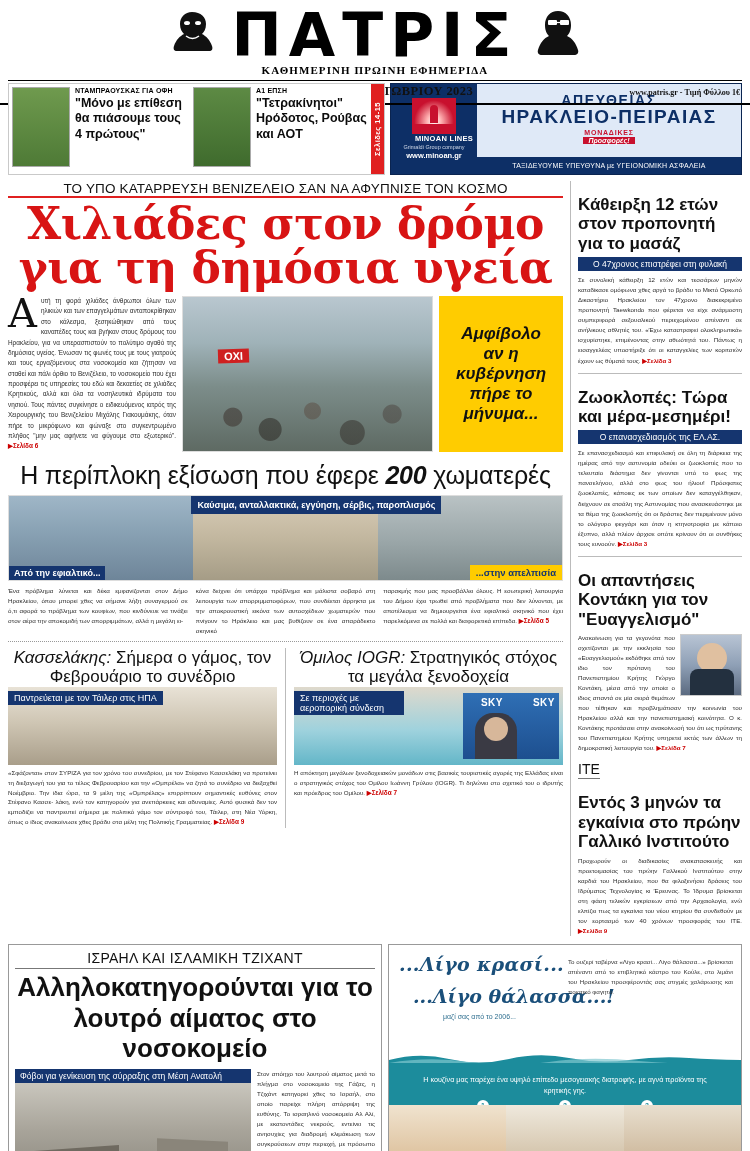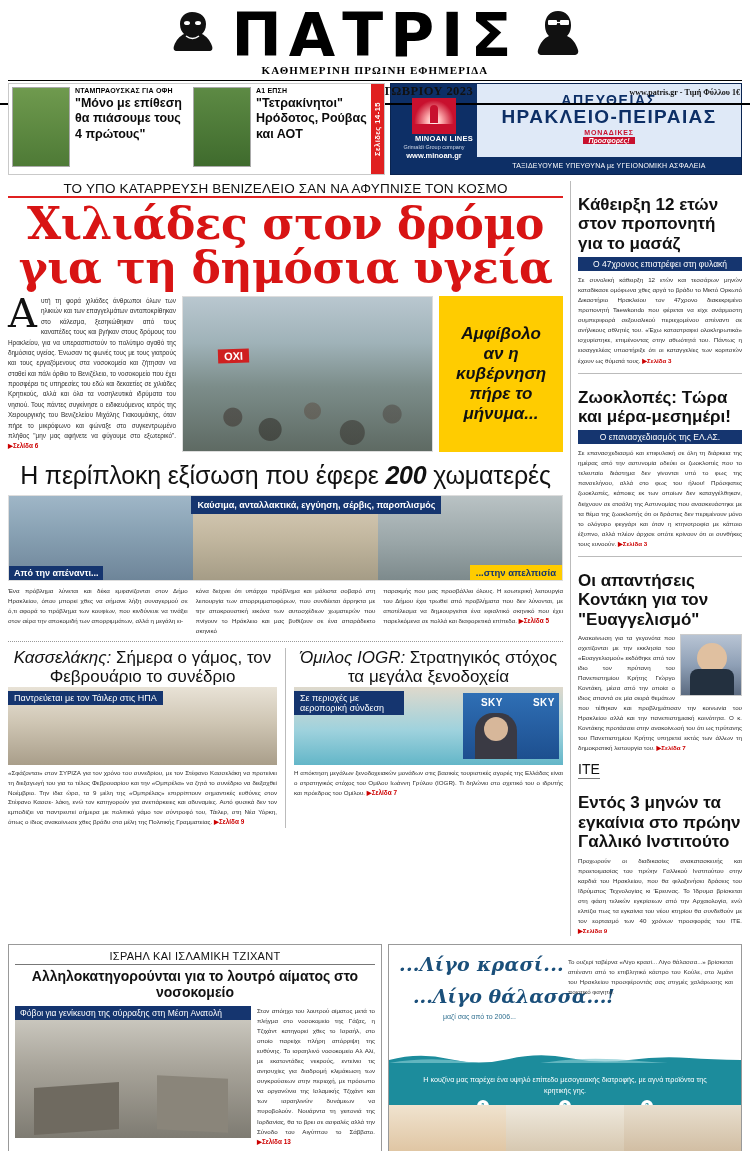--- a/index.html
+++ b/index.html
@@ -175,23 +175,23 @@
   .sb-ref { color: #c00; font-weight: 700; white-space: nowrap; }
   .sb-sep { border-top: 1px solid #bbb; margin: 7px 0 0 0; }
   .sb-label { font-size: 14px; color: #111; border-bottom: 1px solid #777; display: inline-block;
     padding-bottom: 1px; margin-top: 8px; }
   .sb-portrait { float: right; width: 62px; height: 62px; margin: 1px 0 3px 5px; overflow: hidden;
     position: relative; border: 1px solid #ccc; }
 
   
   .bottom-row { display: flex; gap: 6px; padding: 8px 8px 8px 8px; height: 246px; }
   .bl { flex: 0 0 374px; border: 1px solid #999; padding: 5px 6px; display: flex; flex-direction: column; min-width: 0; }
-  .bl-kicker { text-align: center; font-size: 11px; letter-spacing: .3px; color: #111;
+  .bl-kicker { text-align: center; font-size: 14px; letter-spacing: .3px; color: #111;
     border-bottom: 1px solid #777; padding-bottom: 2px; }
-  .bl-head { text-align: center; font-size: 14px; line-height: 1.18; margin-top: 3px; color: #111; }
+  .bl-head { text-align: center; font-size: 26px; line-height: 1.18; margin-top: 3px; color: #111; }
   .bl-cols { display: flex; gap: 6px; margin-top: 5px; flex: 1 1 auto; min-height: 0; }
   .bl-left { flex: 0 0 236px; position: relative; }
   .bl-right { flex: 1 1 auto; font-size: 6.2px; line-height: 1.62; text-align: justify; color: #2b2b2b; }
   .bl-capbar { background: #15356f; color: #fff; font-size: 8.5px; padding: 2px 5px; }
   .bl-photo { position: relative; height: 118px; overflow: hidden; margin-top: 0; }
 
   
   .br { flex: 1 1 auto; border: 1px solid #999; position: relative; overflow: hidden; background: #fff; }
   .br-top { height: 112px; position: relative; background: #fff; padding: 8px 10px; }
   .ad-logo1 { font-family: "DejaVu Serif", serif; font-style: italic; font-weight: 700;
@@ -352,21 +352,21 @@
           <div>
               <div class="ph truck"></div>
             </div>
           <div>
               <div class="ph trash"></div>
             </div>
           <div>
               <div class="ph bin"></div>
             </div>
         </div>
-        <div class="cap-blue">Από την απέναντι...</div>
+        <div class="cap-blue">Από την εφιαλτικό...</div>
         <div class="cap-stack">Καύσιμα, ανταλλακτικά, εγγύηση, σέρβις, παροπλισμός</div>
         <div class="cap-yellow">...στην απελπισία</div>
       </div>
 
       <div class="sec-cols">
         <p>Ένα πρόβλημα λύνεται και δέκα εμφανίζονται στον Δήμο Ηρακλείου, όπου μπορεί χθες να σήμανε λήξη συναγερμού σε ό,τι αφορά το πρόβλημα των κουφίων, που κινδύνευε να τινάξει στον αέρα την αποκομιδή των απορριμμάτων, αλλά η μεγάλη ει-</p>
         <p>κόνα δείχνει ότι υπάρχει πρόβλημα και μάλιστα σοβαρό στη λειτουργία των απορριμματοφόρων, που συνδέεται άρρηκτα με την αποκρουστική εικόνα των αυτοσχέδιων χωματερών που πνίγουν το Ηράκλειο και μας βυθίζουν σε ένα απαράδεκτο σκηνικό</p>
         <p><span>παρακμής που μας προσβάλλει όλους. Η εσωτερική λειτουργία του Δήμου έχει τρωθεί από προβλήματα που δεν λύνονται, με αποτέλεσμα να δημιουργείται ένα εφιαλτικό σκηνικό που έχει παρελκόμενα σε πολλά και διαφορετικά επίπεδα.</span>
           <span class="lead-ref">▶<span>Σελίδα 5</span></span>
         </p>

